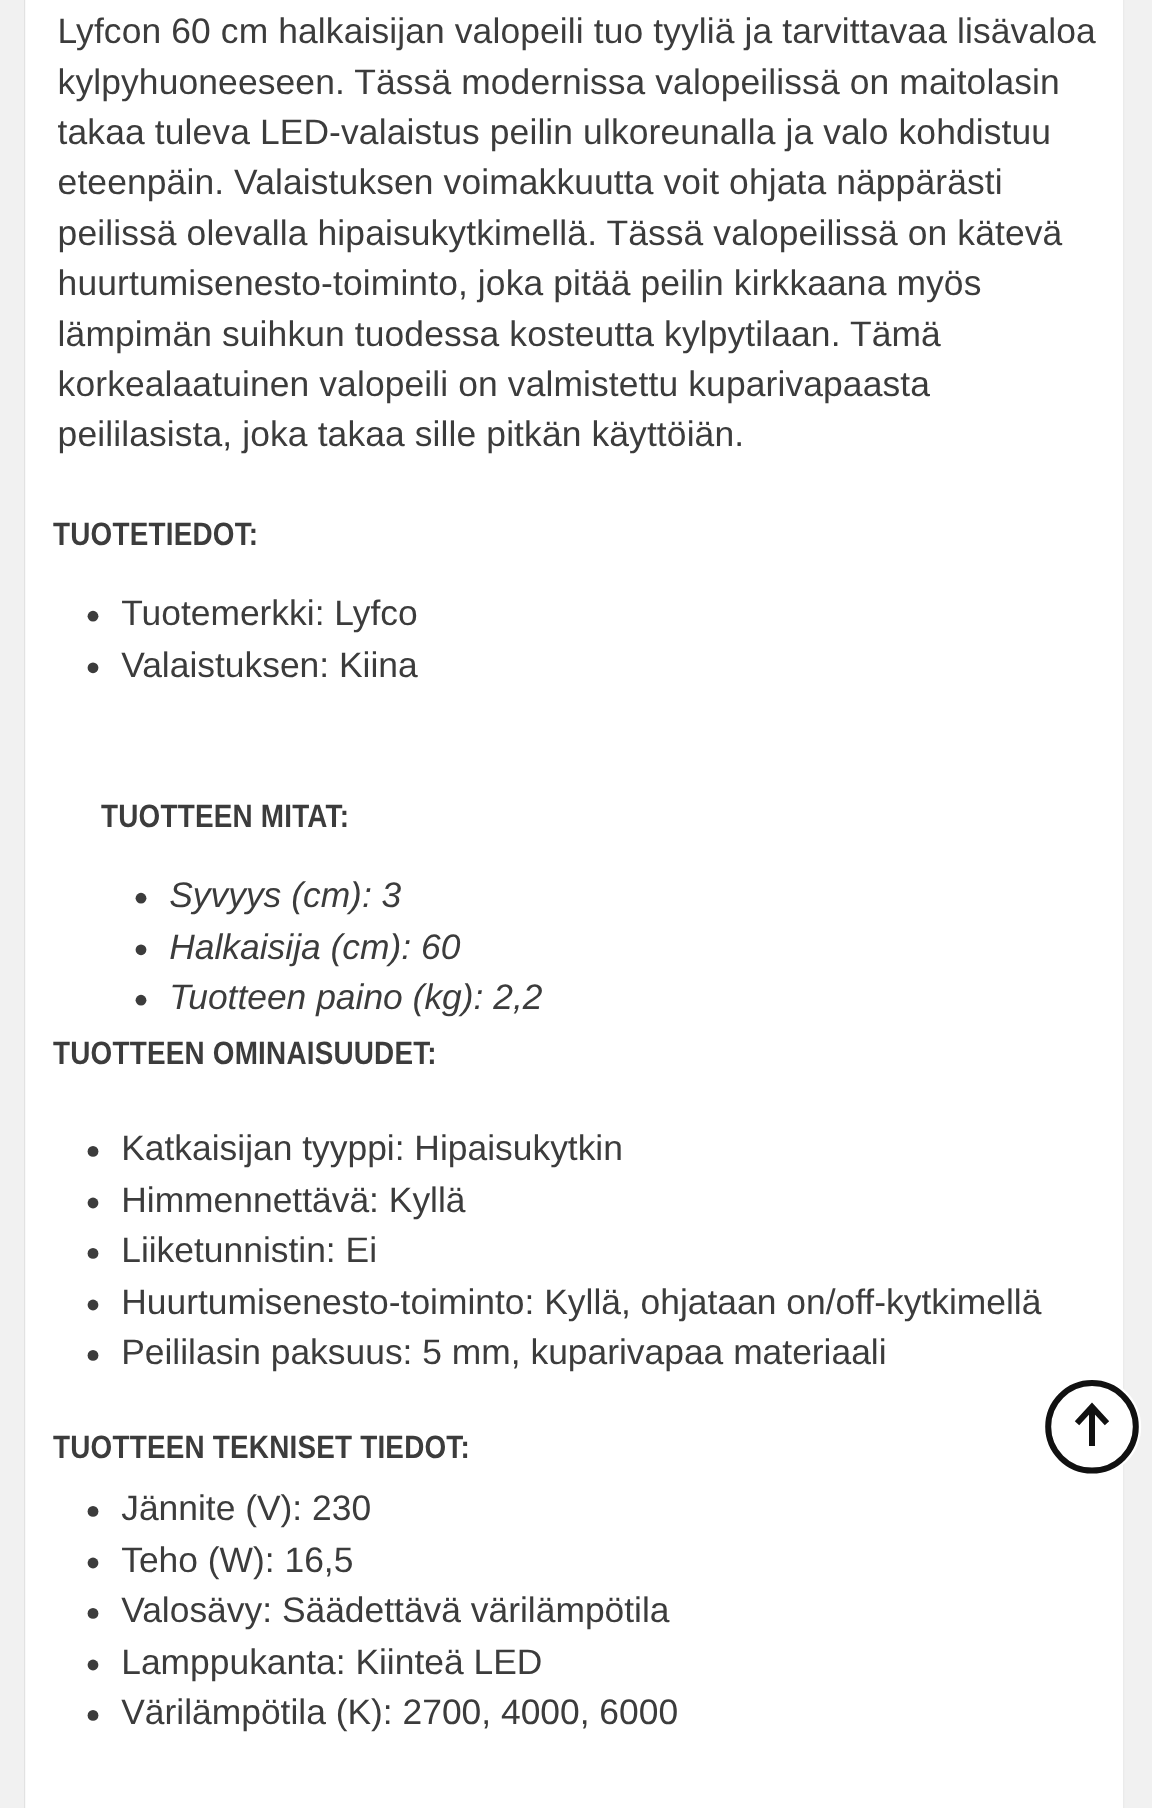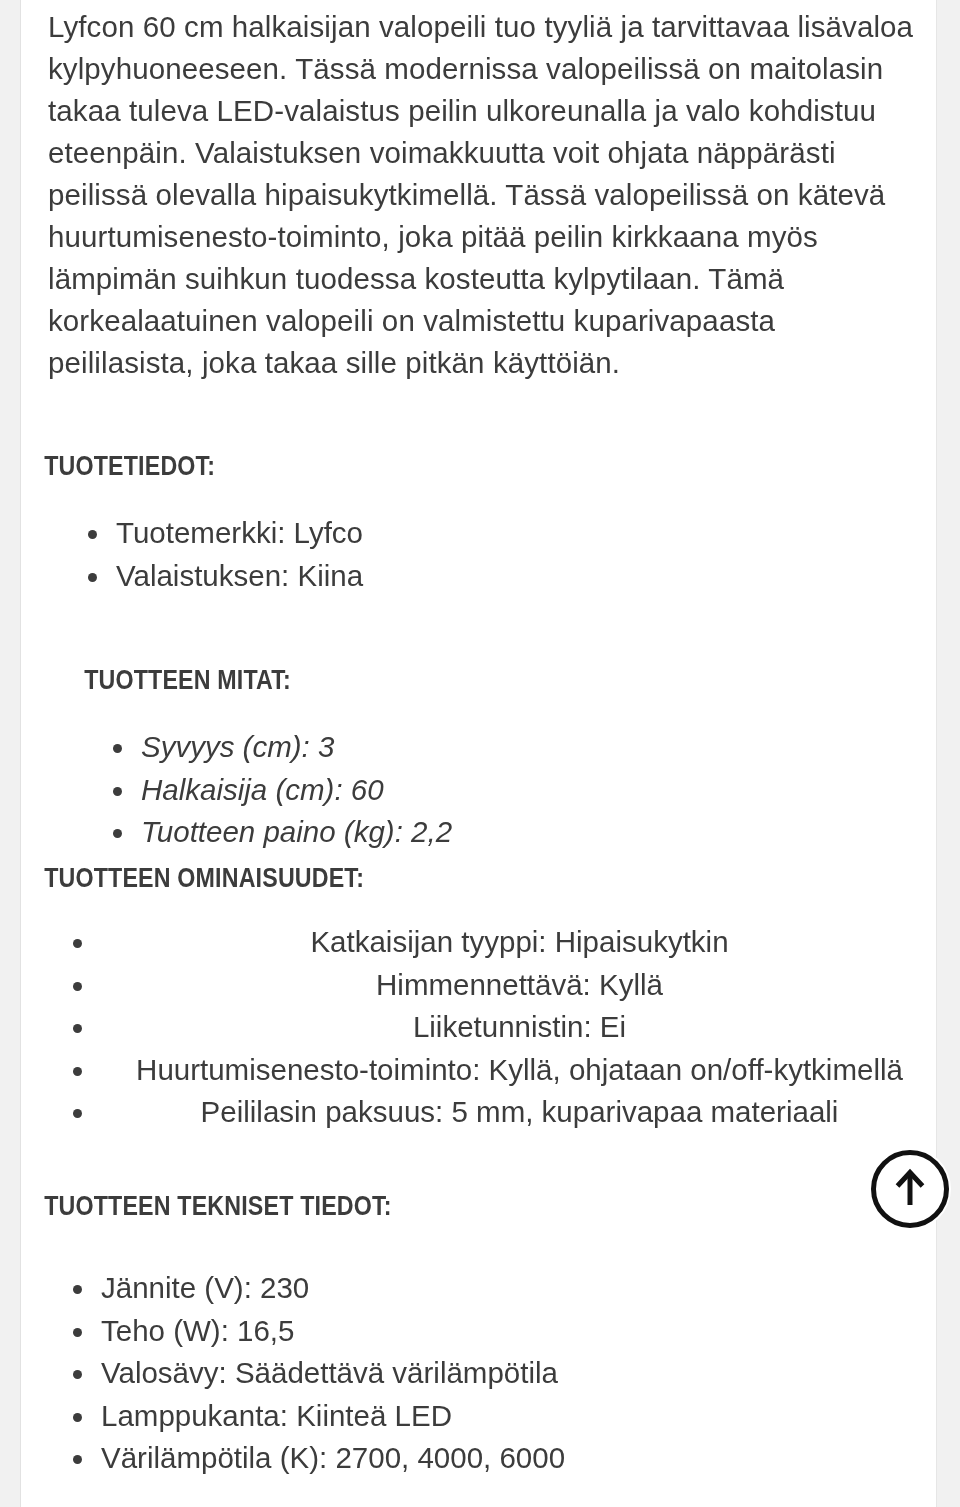--- a/index.html
+++ b/index.html
@@ -92,31 +92,31 @@
     position: absolute;
     left: 52px;
     top: 18px;
     width: 9px;
     height: 9px;
     border-radius: 50%;
     background: #3c3c3c;
   }
 
   
-  #sec-tuotetiedot   { top: 449px; }
-  #sec-tuotetiedot .spec-list { margin-top: 29px; padding-left: 15px; }
+  #sec-tuotetiedot   { top: 428px; }
+  #sec-tuotetiedot .spec-list { margin-top: 29px; }
 
   #sec-mitat         { top: 663px; padding-left: 40px; }
   #sec-mitat .spec-list { margin-top: 29px; font-style: italic; }
 
   #sec-ominaisuudet  { top: 861px; }
-  #sec-ominaisuudet .spec-list { margin-top: 26px; text-align: center; }
+  #sec-ominaisuudet .spec-list { margin-top: 42px; }
 
   #sec-tekniset      { top: 1189px; }
-  #sec-tekniset .spec-list { margin-top: 44px; }
+  #sec-tekniset .spec-list { margin-top: 14px; }
 
   .scroll-top-button {
     position: absolute;
     left: 869px;
     top: 1148px;
     width: 82px;
     height: 82px;
     border-radius: 50%;
     background: #ffffff;
     border: none;

